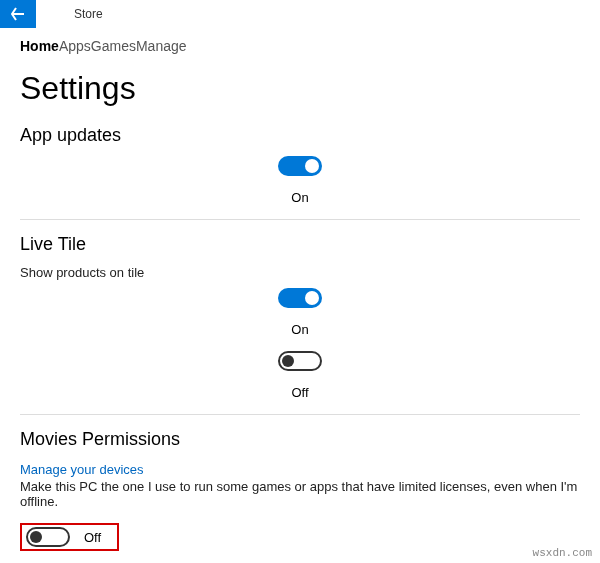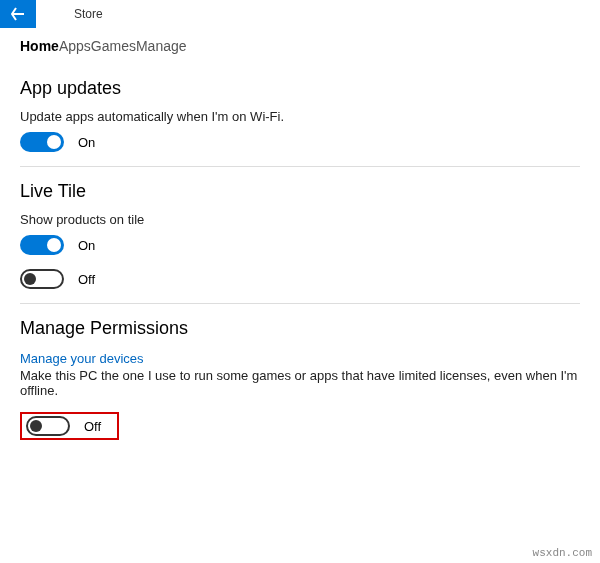--- a/index.html
+++ b/index.html
@@ -68,20 +68,21 @@
     .desc {
       font-size: 13px;
       color: #222;
       margin-bottom: 8px;
     }
     .toggle-row {
       display: flex;
       align-items: center;
       gap: 14px;
       margin-bottom: 14px;
+      flex-direction: column;
     }
     .toggle {
       width: 44px;
       height: 20px;
       border-radius: 10px;
       position: relative;
       cursor: pointer;
       flex-shrink: 0;
     }
     .toggle.on {
@@ -157,44 +158,44 @@
 </div>
 
 <div class="tabs">
   <div class="tab active">Home</div>
   <div class="tab">Apps</div>
   <div class="tab">Games</div>
   <div class="tab">Manage</div>
 </div>
 
 <div class="content">
+  <h1 class="page-title">Settings</h1>
 
   <h2 class="section-title">App updates</h2>
-  <div class="desc">Update apps automatically when I'm on Wi-Fi.</div>
   <div class="toggle-row">
     <div class="toggle on"></div>
     <div class="toggle-label">On</div>
   </div>
 
   <hr class="sep">
 
   <h2 class="section-title">Live Tile</h2>
   <div class="desc">Show products on tile</div>
   <div class="toggle-row">
     <div class="toggle on"></div>
     <div class="toggle-label">On</div>
   </div>
   <div class="toggle-row">
     <div class="toggle off"></div>
     <div class="toggle-label">Off</div>
   </div>
 
   <hr class="sep">
 
-  <h2 class="section-title">Manage Permissions</h2>
+  <h2 class="section-title">Movies Permissions</h2>
   <a class="link">Manage your devices</a>
   <div class="desc">Make this PC the one I use to run some games or apps that have limited licenses, even when I'm offline.</div>
   <div class="highlight-box">
     <div class="toggle off"></div>
     <div class="toggle-label">Off</div>
   </div>
 </div>
 
 <div class="watermark">wsxdn.com</div>
 

